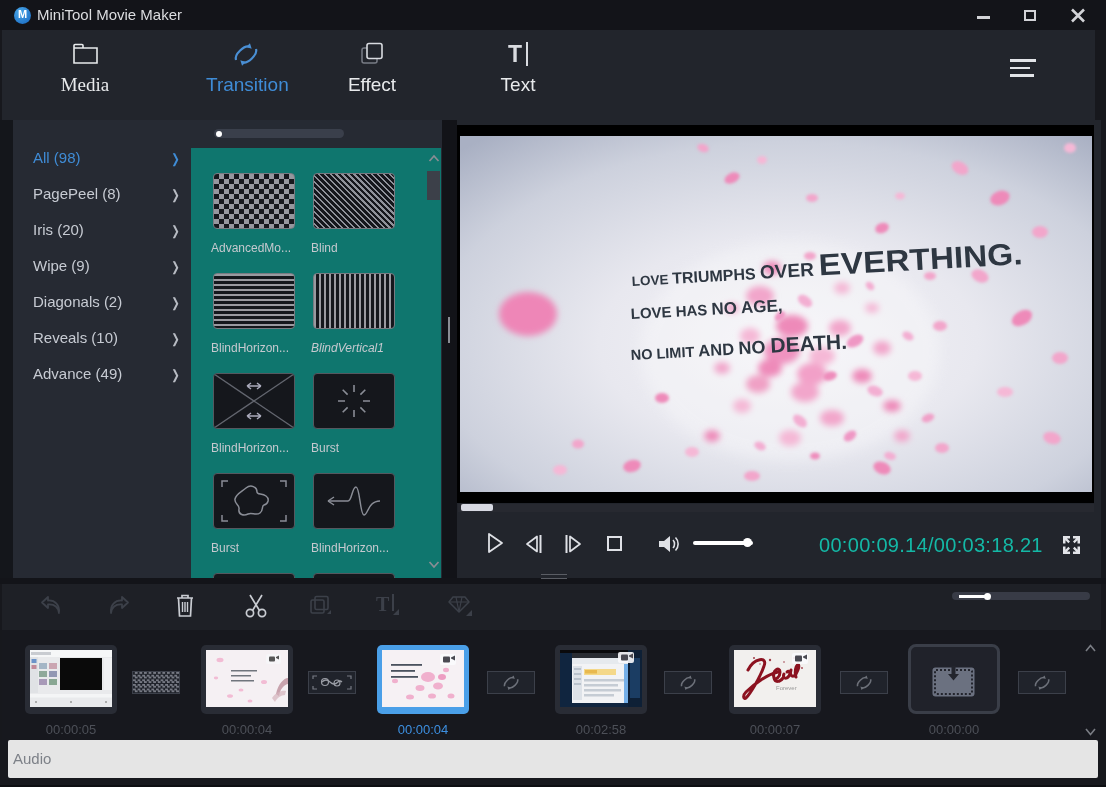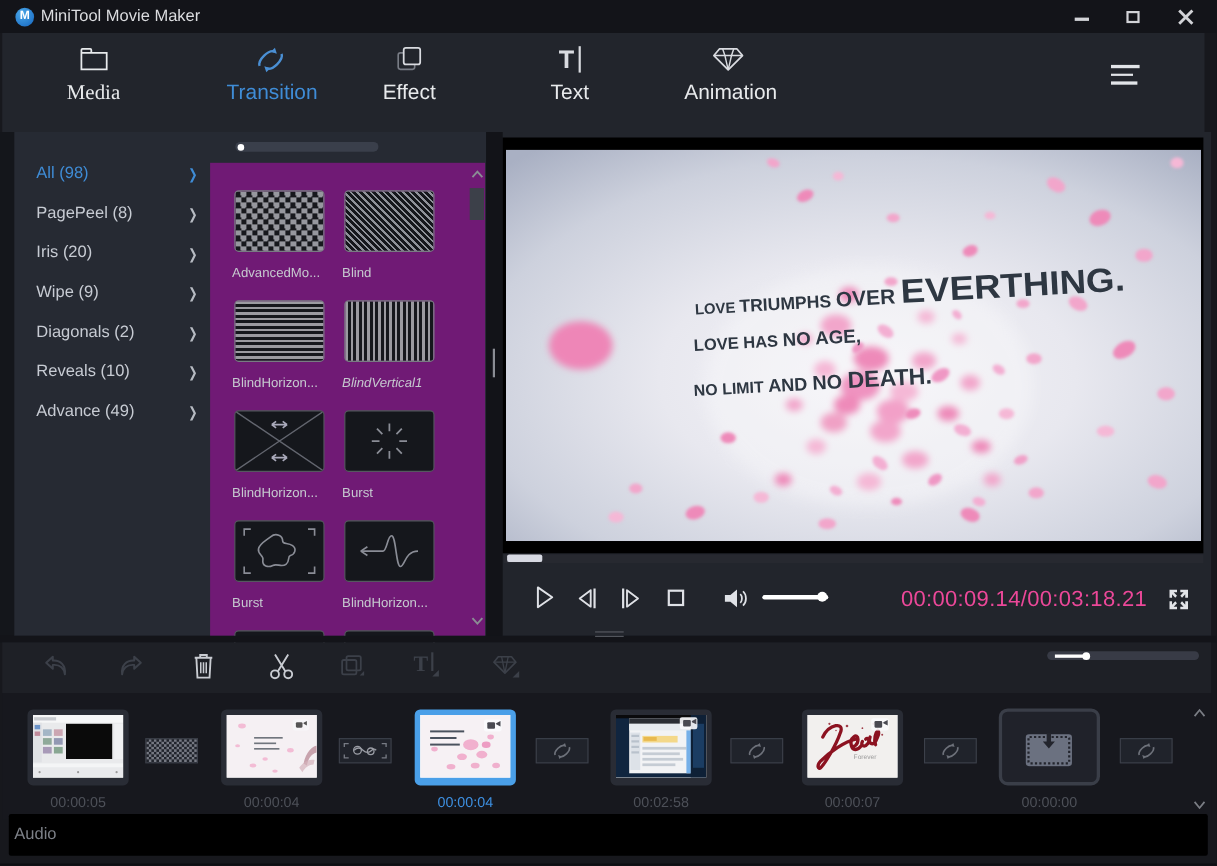--- a/index.html
+++ b/index.html
@@ -20,52 +20,52 @@
 
 #mainrow { position:absolute; left:0; top:120px; width:1106px; height:458px; }
 #leftstrip { position:absolute; left:0; top:0; width:13px; height:458px; background:#14161b; }
 #leftpanel { position:absolute; left:13px; top:0; width:429px; height:458px; background:#262a33; }
 #cat-list { position:absolute; left:0; top:0; width:178px; }
 .cat { position:absolute; left:20px; width:158px; height:36px; line-height:36px; font-size:15px; color:#c7cbd3; }
 .cat .arr { position:absolute; right:10px; top:0.5px; font-size:13px; color:#b7bbc3; transform:scaleX(0.78); }
 .cat.sel, .cat.sel .arr { color:#3f8cd6; }
 #topslider { position:absolute; left:201px; top:9px; width:130px; height:9px; border-radius:5px; background:#3a3f4b; }
 #topslider .dot { position:absolute; left:2px; top:1.5px; width:6px; height:6px; border-radius:50%; background:#fff; }
-#gridbox { position:absolute; left:178px; top:28px; width:250px; height:430px; background:#701a75; }
+#gridbox { position:absolute; left:178px; top:28px; width:250px; height:430px; background:#0f766e; }
 #gridscroll { position:absolute; left:236px; top:0px; width:14px; height:430px; }
 #divider { position:absolute; left:442px; top:0; width:15px; height:458px; background:#121318; }
 #divider .handle { position:absolute; left:6px; top:197px; width:2px; height:26px; background:#8a8d94; }
 
 .thumb { position:absolute; width:82px; height:56px; border:1px solid #787b82; border-radius:4px; background:#15171c; overflow:hidden; }
 .thumb.dim { border-color:#55585f; }
 .tlabel { position:absolute; font-size:12px; color:#c6c9cf; }
 
 #preview { position:absolute; left:457px; top:0; width:644px; height:458px; background:#22252c; }
 #videoblock { position:absolute; left:0px; top:5px; width:637px; height:378px; background:#000; }
 #video { position:absolute; left:3px; top:11px; width:632px; height:356px; overflow:hidden; }
 #progress { position:absolute; left:1px; top:384px; width:636px; height:8px; background:#272930; }
 #progress .chunk { position:absolute; left:3px; top:0px; width:32px; height:7px; background:#d7d9e2; border-radius:2px; }
 #controls { position:absolute; left:0; top:392px; width:649px; height:60px; }
-#timecode { position:absolute; left:362px; top:22px; font-size:20px; color:#ec4899; letter-spacing:0.3px; }
+#timecode { position:absolute; left:362px; top:22px; font-size:20px; color:#14b8a6; letter-spacing:0.3px; }
 
 #toolrow { position:absolute; left:2px; top:584px; width:1099px; height:46px; background:#1e2026; }
 #zoomslider { position:absolute; left:950px; top:8px; width:138px; height:8px; border-radius:4px; background:#383b46; }
 #zoomslider .fill { position:absolute; left:7px; top:2.5px; width:27px; height:3px; background:#fff; }
 #zoomslider .dot { position:absolute; left:32px; top:0.5px; width:7px; height:7px; border-radius:50%; background:#fff; }
 
 #timeline { position:absolute; left:2px; top:630px; width:1099px; height:115px; background:#17181e; }
 .clip { position:absolute; top:15px; width:92px; height:69px; background:#292c35; border-radius:5px; }
 .clip .inner { position:absolute; left:5px; top:5px; width:82px; height:57px; overflow:hidden; background:#fff; }
 .clip.sel { background:#4a9fe8; }
 .tstamp { position:absolute; top:92px; width:92px; text-align:center; font-size:13px; color:#4d5058; }
 .tstamp.sel { color:#3d8fe0; }
 .transbox { position:absolute; top:41px; width:48px; height:23px; background:#20232b; border:1px solid #3c404a; }
 #tl-scroll { position:absolute; left:1081px; top:0; width:14px; height:115px; color:#6a6d74; }
 
-#audiobar { position:absolute; left:8px; top:740px; width:1090px; height:38px; background:#000000; border-radius:2px; }
+#audiobar { position:absolute; left:8px; top:740px; width:1090px; height:38px; background:#e5e5e5; border-radius:2px; }
 #audiobar span { position:absolute; left:5px; top:10px; font-size:15px; color:#7d8188; }
 svg { display:block; }
 </style>
 </head>
 <body>
 <div id="app">
   <div id="titlebar">
     <div id="logo">
         <span>M</span>
       </div>
@@ -106,29 +106,20 @@
       </svg>
         </div>
       <div class="nav-label">Effect</div>
     </div>
     <div class="nav-item" style="left:476px;width:80px;">
       <div class="nav-icon">
           <span style="font-size:23px;font-weight:bold;color:#d9dbe0;line-height:23px;">T</span>
           <span style="display:inline-block;width:2px;height:24px;background:#d9dbe0;margin-left:4px;"></span>
         </div>
       <div class="nav-label">Text</div>
-    </div>
-    <div class="nav-item" style="left:620px;width:80px;">
-      <div class="nav-icon">
-          <svg width="30" height="24" viewBox="0 0 30 24">
-        <path d="M7 2.5 H23 L28 8.5 L15 21.5 L2 8.5 Z" fill="none" stroke="#d9dbe0" stroke-width="1.6" stroke-linejoin="round"></path>
-        <path d="M2 8.5 H28 M10 2.5 L12 8.5 L15 21.5 L18 8.5 L20 2.5" fill="none" stroke="#d9dbe0" stroke-width="1.3"></path>
-      </svg>
-        </div>
-      <div class="nav-label">Animation</div>
     </div>
     <div style="position:absolute;left:1008px;top:29px;">
       <div style="width:26px;height:2.5px;background:#e2e4e8;margin-bottom:5px;"></div>
       <div style="width:20px;height:2.5px;background:#e2e4e8;margin-bottom:5px;"></div>
       <div style="width:24px;height:2.5px;background:#e2e4e8;"></div>
     </div>
   </div>
   <div id="mainrow">
     <div id="leftstrip"></div>
     <div id="leftpanel">

